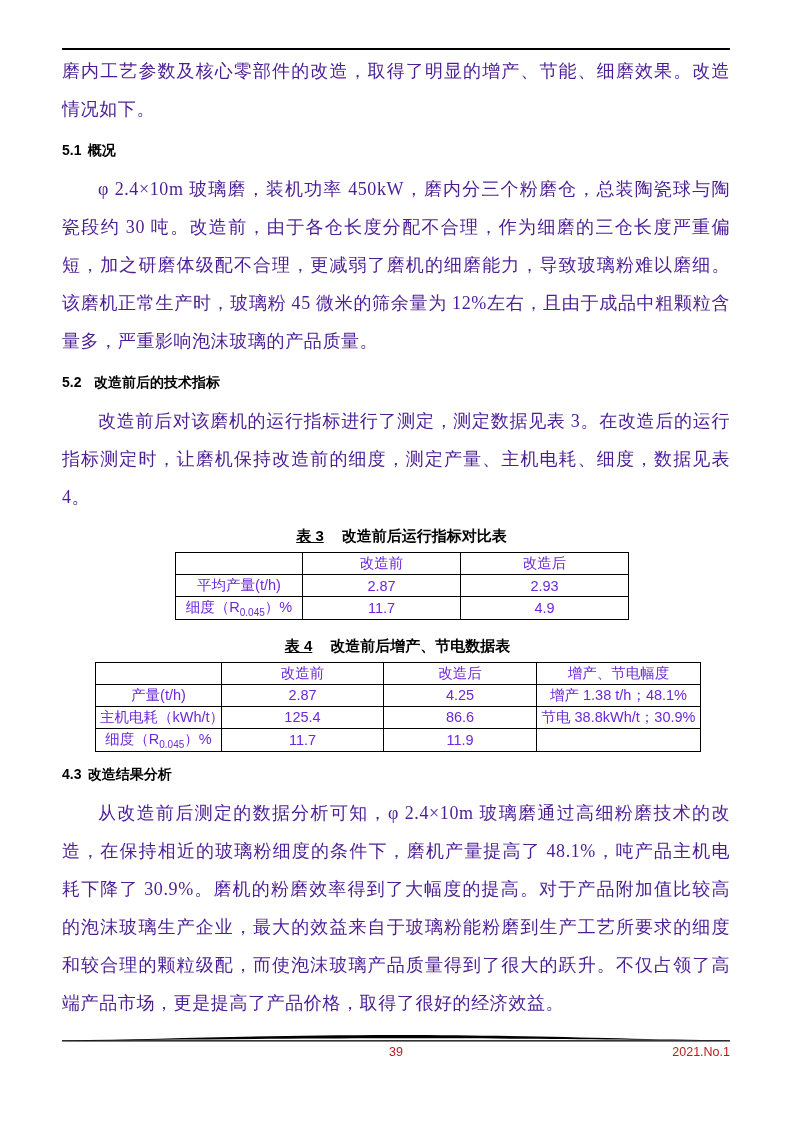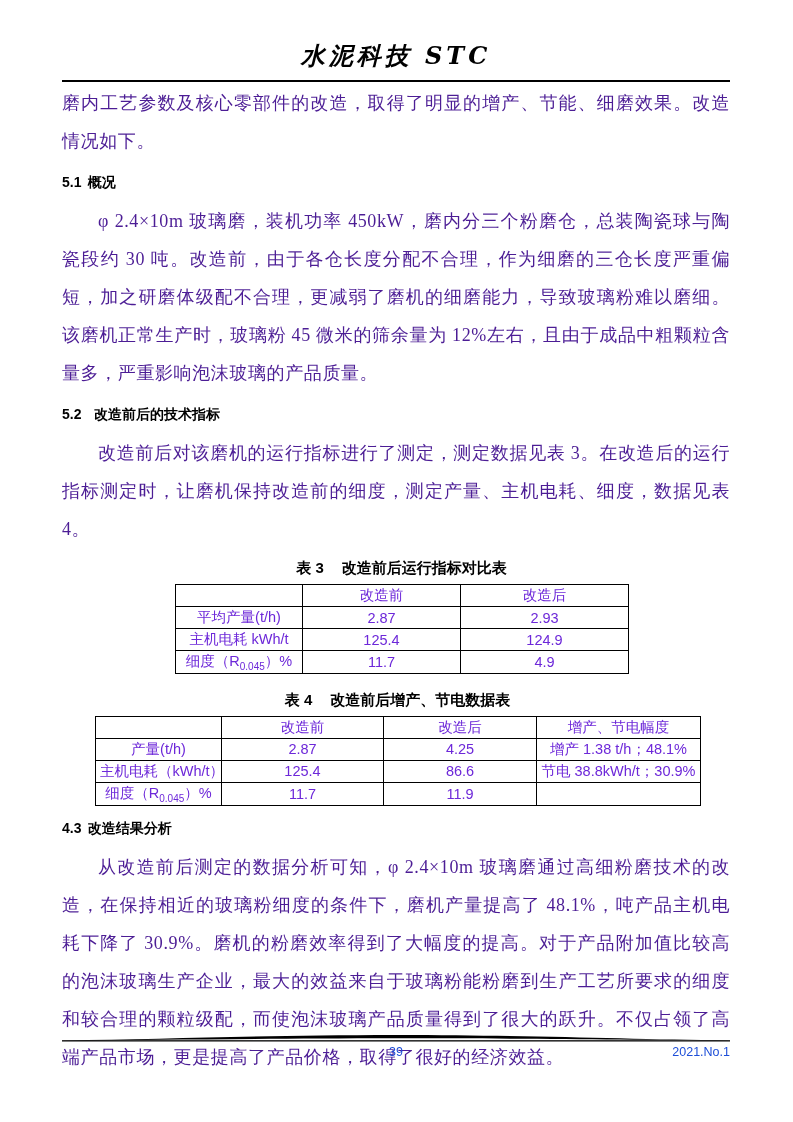--- a/index.html
+++ b/index.html
@@ -58,21 +58,21 @@
 
   
   .tbl-caption {
     font-family: "Liberation Sans", "DejaVu Sans", sans-serif;
     font-weight: bold;
     font-size: 15px;
     line-height: 20px;
     text-align: center;
     color: #000;
   }
-  .tbl-caption .cap-label { margin-right: 1.2em; }
+  .tbl-caption .cap-label { margin-right: 1.2em; text-decoration: underline; }
   .caption3 { width: 453px; margin: 10px 0 6px 113px; }
   .caption4 { width: 605px; margin: 16px 0 6px 33px; }
 
   table.data-table {
     border-collapse: collapse;
     table-layout: fixed;
     font-family: "Liberation Sans", "DejaVu Sans", sans-serif;
     font-size: 14.5px;
     color: #6d28d9;
   }
@@ -104,35 +104,34 @@
     right: 63px;
     top: 1033px;
   }
   .footer-rule-svg { display: block; width: 100%; height: 10px; }
   .footer-row {
     position: relative;
     margin-top: 1px;
     font-family: "Liberation Sans", "DejaVu Sans", sans-serif;
     font-size: 12.5px;
     line-height: 16px;
-    color: #1d4ed8;
+    color: #b91c1c;
     text-align: center;
   }
   .issue-number {
     position: absolute;
     right: 0;
     top: 0;
   }
 </style>
 </head>
 <body>
 
 <div class="page">
 
-  <div class="journal-title">水泥科技 STC</div>
   <hr class="header-rule">
 
   <p class="para intro">磨内工艺参数及核心零部件的改造，取得了明显的增产、节能、细磨效果。改造情况如下。</p>
 
   <div class="section-heading">
     <span class="sec-num">5.1</span><span>概况</span>
   </div>
   <p class="para indent">φ 2.4×10m 玻璃磨，装机功率 450kW，磨内分三个粉磨仓，总装陶瓷球与陶瓷段约 30 吨。改造前，由于各仓长度分配不合理，作为细磨的三仓长度严重偏短，加之研磨体级配不合理，更减弱了磨机的细磨能力，导致玻璃粉难以磨细。该磨机正常生产时，玻璃粉 45 微米的筛余量为 12%左右，且由于成品中粗颗粒含量多，严重影响泡沫玻璃的产品质量。</p>
 
   <div class="section-heading wide-gap">
@@ -152,25 +151,20 @@
     <tbody>
         <tr>
       <th></th>
       <th>改造前</th>
       <th>改造后</th>
     </tr>
     <tr>
       <td>平均产量(t/h)</td>
       <td>2.87</td>
       <td>2.93</td>
-    </tr>
-    <tr>
-      <td>主机电耗 kWh/t</td>
-      <td>125.4</td>
-      <td>124.9</td>
     </tr>
     <tr>
       <td><span>细度（R</span><sub class="fine-sub">0.045</sub><span>）%</span></td>
       <td>11.7</td>
       <td>4.9</td>
     </tr>
   </tbody>
     </table>
 
   <div class="tbl-caption caption4">

